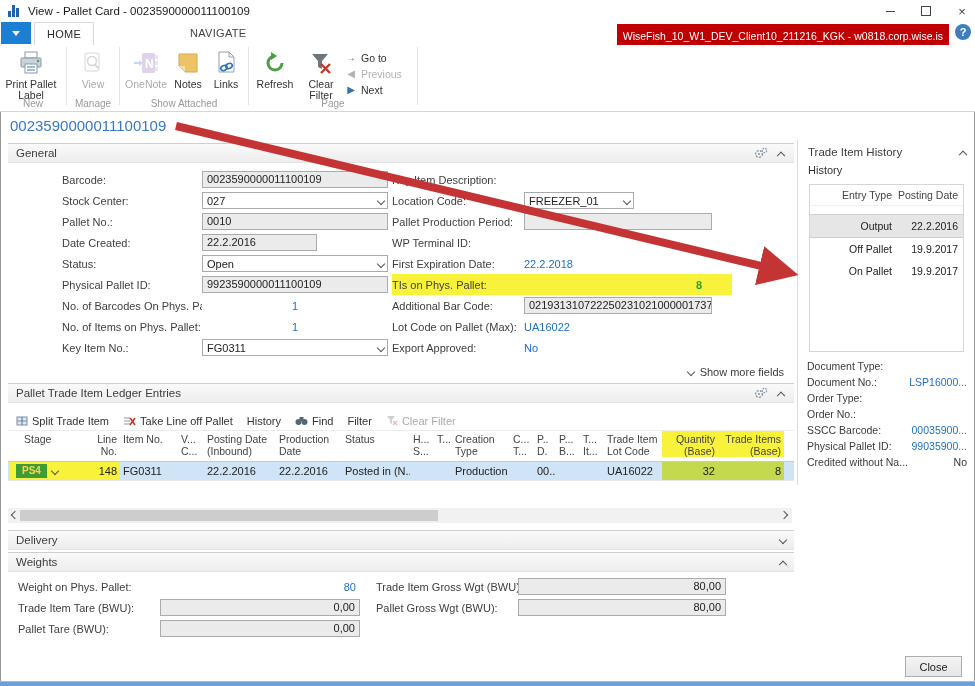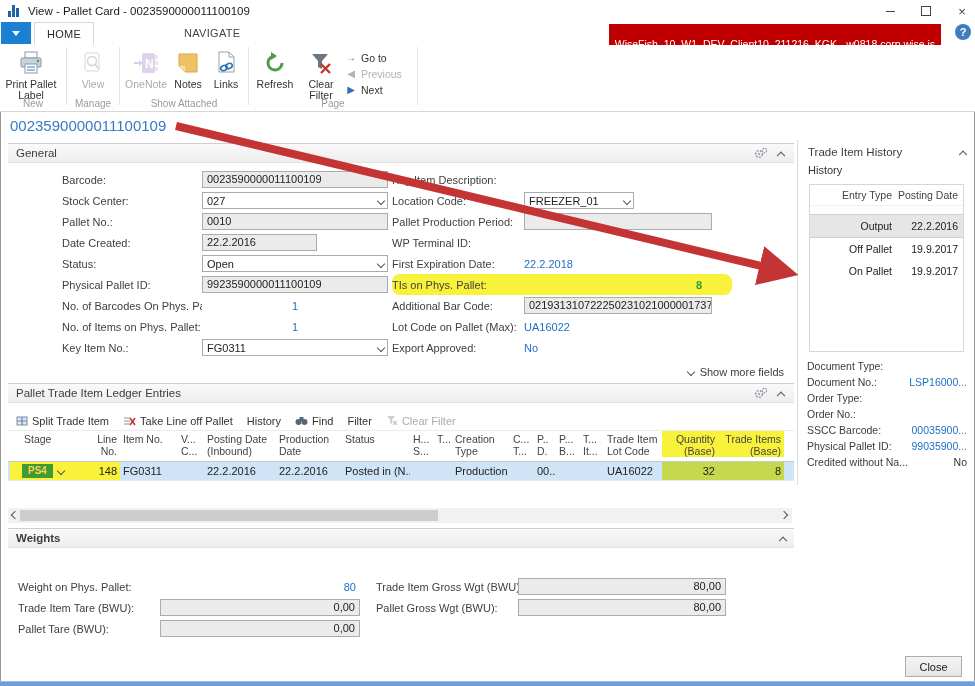--- a/index.html
+++ b/index.html
@@ -14,23 +14,23 @@
   .winbtns{display:flex;align-items:center;margin-right:6px;gap:22px;}
   .winbtn{width:14px;height:14px;display:flex;align-items:center;justify-content:center;color:#444;font-size:13px;}
   .minbar{display:inline-block;width:9px;border-bottom:1px solid #444;height:1px;}
   .maxbox{display:inline-block;width:8px;height:8px;border:1px solid #444;}
   
   .tabsrow{position:absolute;left:0;top:22px;width:100%;height:23px;border-bottom:1px solid #d9d9d9;background:#fff;}
   .appbtn{position:absolute;left:1px;top:0;width:30px;height:22px;background:#1b7fd4;display:flex;align-items:center;justify-content:center;}
   .tri-down{width:0;height:0;border-left:4px solid transparent;border-right:4px solid transparent;border-top:5px solid #fff;}
   .tab{position:absolute;top:0;height:22px;line-height:22px;padding:0 12px;font-size:11px;color:#444;letter-spacing:.3px;}
   .tab.active{background:#fff;border:1px solid #d9d9d9;border-bottom:1px solid #fff;height:23px;color:#2a2a2a;}
-  .t0{left:34px;} .t1{left:100px;margin-top:45px;} .t2{left:172px;}
-  .envbadge{position:absolute;right:34px;top:2px;height:16px;line-height:16px;background:#c00000;color:#fff;
-            font-size:10.5px;padding:12px 6px;white-space:nowrap;}
+  .t0{left:34px;} .t1{left:100px;margin-top:45px;} .t2{left:178px;}
+  .envbadge{position:absolute;right:26px;top:2px;height:16px;line-height:16px;background:#c00000;color:#fff;
+            font-size:10.5px;padding:4px 6px;white-space:nowrap;}
   .helpcircle{position:absolute;right:4px;top:2px;width:16px;height:16px;border-radius:50%;background:#3f7dbf;color:#fff;
               font-size:11px;font-weight:bold;display:flex;align-items:center;justify-content:center;}
   
   .ribbon{position:absolute;left:0;top:45px;width:100%;height:66px;background:#fff;border-bottom:1px solid #d6d6d6;display:flex;}
   .rgroup{position:relative;height:100%;}
   .gsep{width:1px;background:#e3e3e3;height:58px;margin-top:2px;}
   .glabel{position:absolute;bottom:2px;left:0;width:100%;text-align:center;color:#9a9a9a;font-size:10px;}
   .rbtns{display:flex;align-items:flex-start;padding:3px 4px 0 4px;gap:2px;}
   .bigbtn{width:54px;display:flex;flex-direction:column;align-items:center;text-align:center;}
   .bigbtn.narrow{width:44px;}
@@ -61,39 +61,39 @@
   .gleft .flabel{width:140px;}
   .gright{position:absolute;left:384px;top:26px;width:340px;}
   .gright .flabel{width:132px;}
   .inbox{background:#ebebeb;border:1px solid #ababab;height:17px;line-height:15px;padding:0 4px;box-sizing:border-box;
          font-size:11px;color:#222;overflow:hidden;white-space:nowrap;}
   .selbox{background:#fff;border:1px solid #ababab;height:17px;box-sizing:border-box;display:flex;align-items:center;
           justify-content:space-between;padding:0 3px 0 4px;font-size:11px;color:#222;}
   .w186{width:186px;} .w115{width:115px;} .w188{width:188px;} .w110{width:110px;}
   .numlink{width:96px;text-align:right;color:#1f6fc5;}
   .linktext{color:#1f6fc5;white-space:nowrap;}
-  .hlrow{background:#f9f23b;border-radius:8px;}
+  .hlrow{background:#f9f23b;}
   .greenval{width:178px;text-align:right;color:#2e9e38;font-weight:bold;}
   .showmore{position:absolute;right:10px;bottom:3px;display:flex;align-items:center;gap:6px;color:#3c3c3c;font-size:11px;}
   
   .ltoolbar{height:19px;display:flex;align-items:center;gap:14px;padding:8px 4px 0 8px;border-bottom:1px solid #ececec;}
   .titem{display:flex;align-items:center;gap:4px;font-size:11px;color:#333;white-space:nowrap;}
   .titem.dis{color:#ababab;}
   .thead{display:flex;height:30px;border-bottom:1px solid #c9c9c9;align-items:flex-start;padding-left:2px;}
   .hc{font-size:10.5px;color:#444;line-height:12px;padding:2px 3px 0 3px;box-sizing:border-box;overflow:hidden;}
   .hc span{display:block;}
   .trow{display:flex;height:18px;align-items:center;background:#cfe4f7;border-bottom:1px solid #e8e8e8;padding-left:2px;}
   .tc{font-size:11px;color:#222;padding:0 3px;box-sizing:border-box;white-space:nowrap;overflow:hidden;height:18px;line-height:18px;}
   .c0{width:72px;} .c1{width:38px;} .c2{width:58px;} .c3{width:26px;} .c4{width:72px;} .c5{width:66px;}
   .c6{width:68px;} .c7{width:24px;} .c8{width:18px;} .c9{width:58px;} .c10{width:24px;} .c11{width:22px;}
   .c12{width:24px;} .c13{width:24px;} .c14{width:58px;} .c15{width:56px;} .c16{width:66px;}
   .num{text-align:right;}
   .hl-y{background:#f9f23b;}
   .hl-g{background:#c5d94f;}
-  .stagecell{display:flex;align-items:center;gap:5px;padding-left:12px;}
+  .stagecell{display:flex;align-items:center;gap:5px;padding-left:6px;}
   .stagechip{background:#3e9b35;color:#ffd24d;font-size:10px;font-weight:bold;padding:1px 6px;line-height:12px;}
   
   .hscroll{position:absolute;left:8px;top:508px;width:784px;height:15px;background:#f1f1f1;display:flex;align-items:center;}
   .hthumb{position:absolute;left:12px;top:2px;width:418px;height:11px;background:#cdcdcd;}
   .sarrow{position:absolute;top:4px;}
   
   .wfields{position:absolute;left:8px;top:574px;width:786px;}
   .wleft{position:absolute;left:10px;top:2px;width:352px;}
   .wleft .flabel{width:142px;}
   .wright{position:absolute;left:368px;top:2px;width:360px;}
@@ -544,21 +544,21 @@
   <i class="chev chev-right sarrow" style="right:5px"></i>
 </div>
 
 <div class="section" style="top:530px;height:22px;">
   <div class="sechead">
     <span>Delivery</span>
       <span class="sp"></span>
     <i class="chev chev-down"></i>
   </div>
 </div>
-<div class="section" style="top:528px;height:22px;font-weight:bold;">
+<div class="section" style="top:552px;height:22px;">
   <div class="sechead">
     <span>Weights</span>
       <span class="sp"></span>
     <i class="chev chev-up"></i>
   </div>
 </div>
 
 <div class="wfields">
   <div class="wleft">
     <div class="frow">

